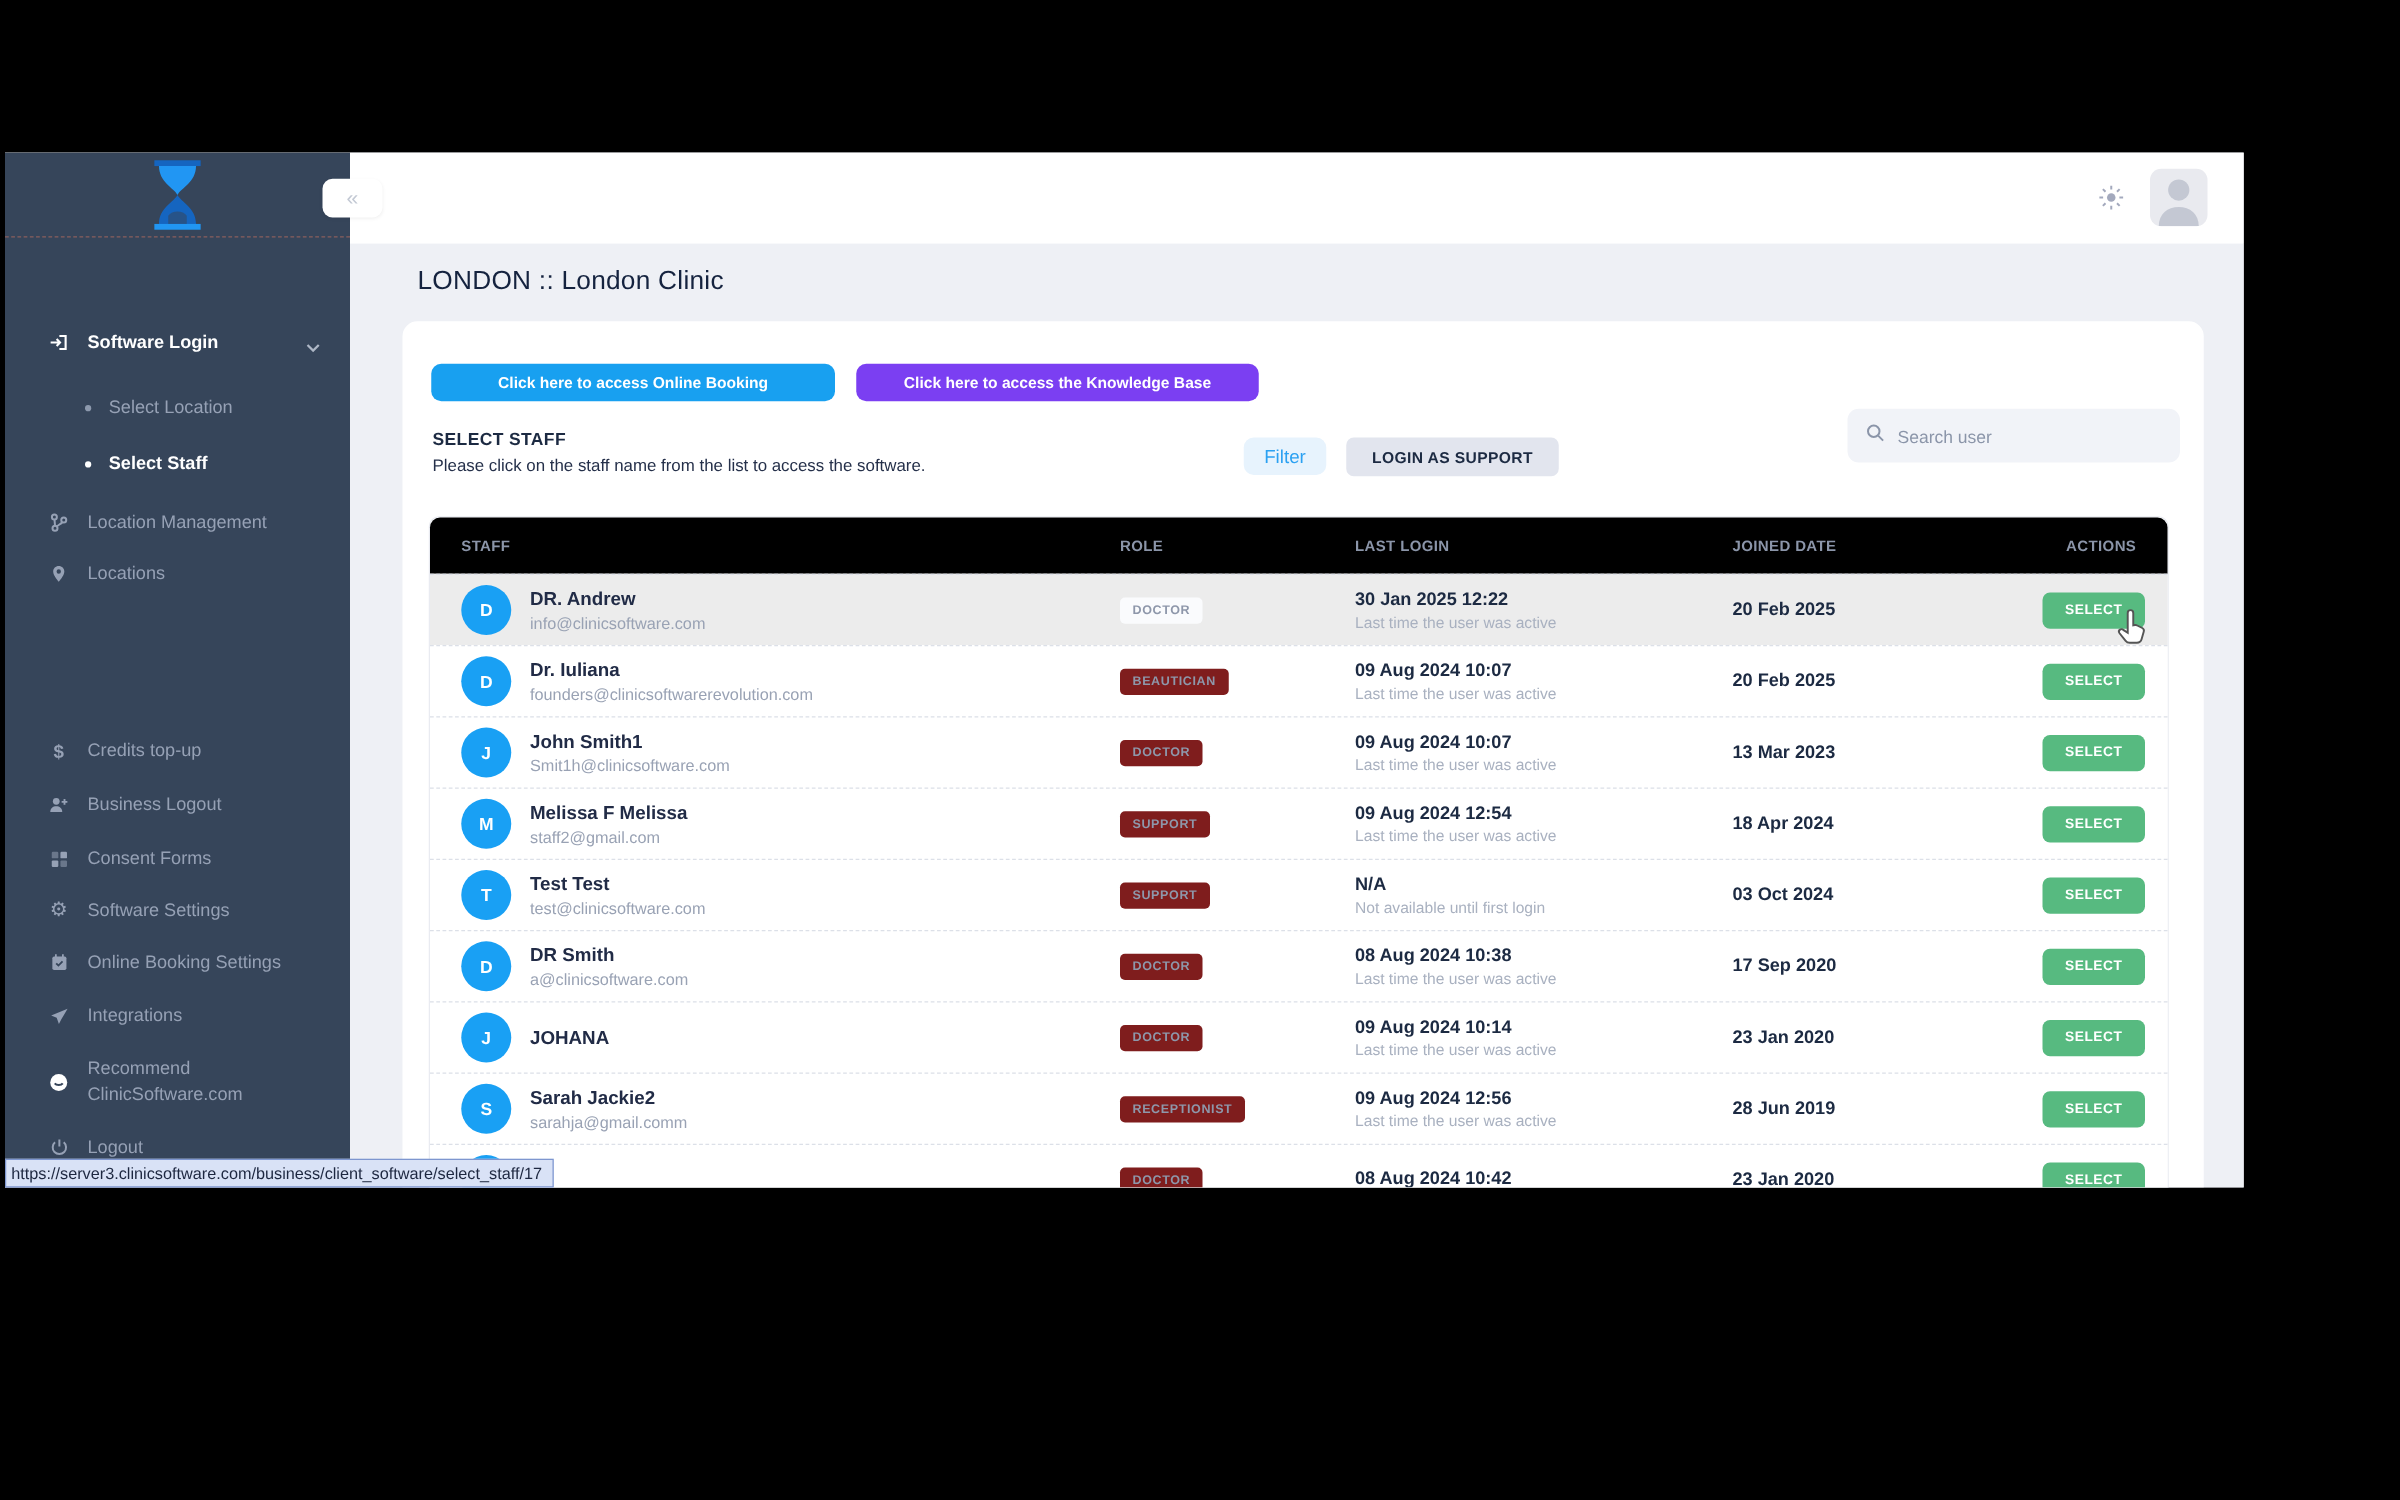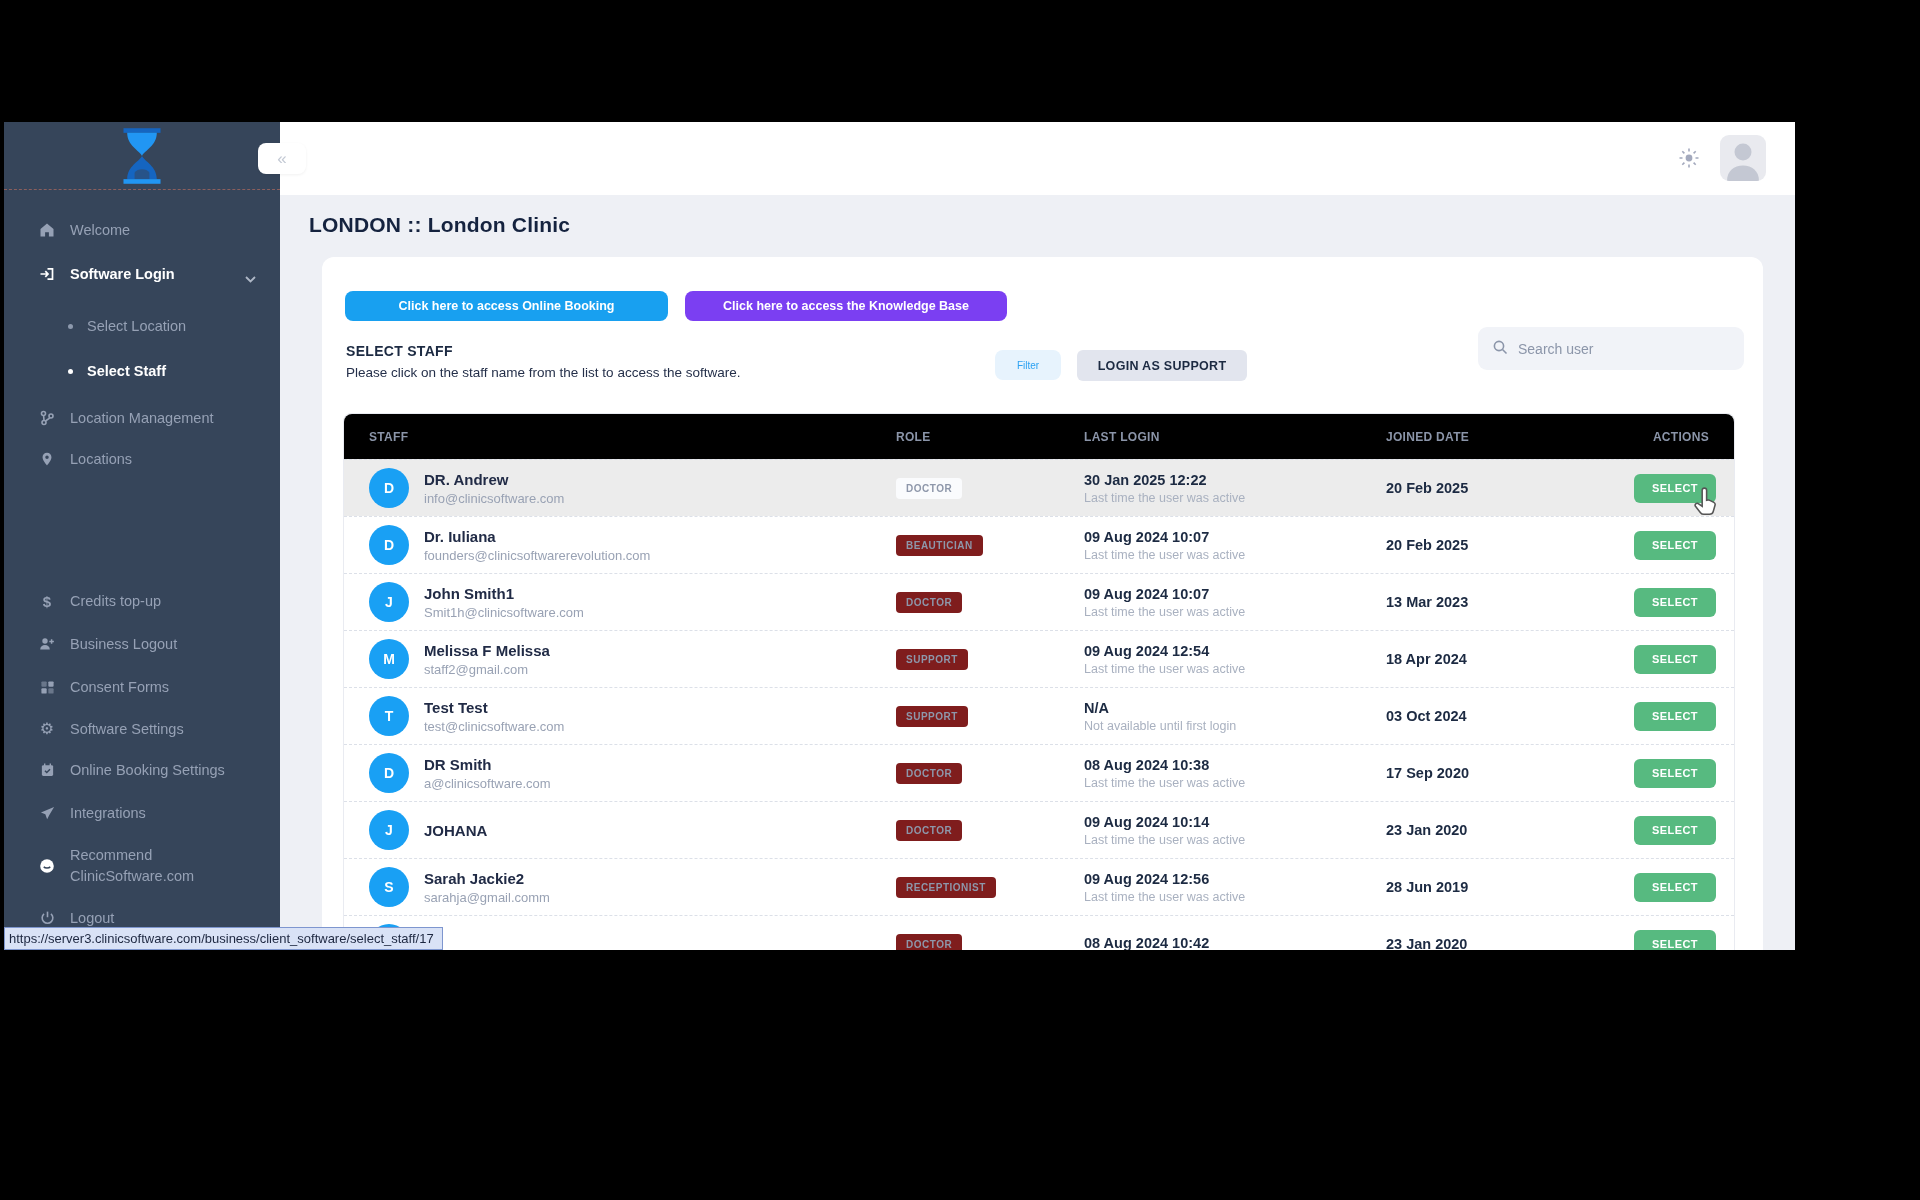--- a/index.html
+++ b/index.html
@@ -22,35 +22,35 @@
   .gearglyph { font-size:16px; line-height:1; }
 
   
   .header { position:absolute; left:276px; top:0; right:0; height:73px; background:#fff; }
   .collapse-btn { position:absolute; left:254px; top:21px; width:48px; height:31px; background:#fff; border-radius:8px; display:flex; align-items:center; justify-content:center; color:#c3c9d4; font-size:17px; box-shadow:0 1px 3px rgba(0,0,0,.06); cursor:pointer; z-index:3; }
   .sun { position:absolute; left:1398px; top:25px; cursor:pointer; }
   .hdr-avatar { position:absolute; left:1440px; top:13px; width:46px; height:46px; border-radius:9px; background:#e9eaef; overflow:hidden; cursor:pointer; }
 
   
   .content { position:absolute; left:276px; top:73px; right:0; bottom:0; background:#eef0f5; overflow:hidden; }
-  .page-title { position:absolute; left:29px; top:18px; font-size:21px; font-weight:bold; color:#15233f; letter-spacing:.2px; }
+  .page-title { position:absolute; left:54px; top:18px; font-size:21px; font-weight:normal; color:#15233f; letter-spacing:.2px; }
 
   .card { position:absolute; left:42px; top:62px; width:1441px; height:800px; background:#fff; border-radius:12px 12px 0 0; }
 
   .btn-row-btn { position:absolute; top:34px; height:30px; border:none; border-radius:8px; color:#fff; font-weight:bold; font-size:12.5px; font-family:inherit; cursor:pointer; }
   .btn-blue { background:#18a0f0; }
   .btn-purple { background:#7b3ff2; }
   .b1 { left:23px;  width:323px; }
   .b2 { left:363px; width:322px; }
   .b3 { left:714px; width:312px; }
 
   .sec-title { position:absolute; left:24px; top:86px; font-size:14px; font-weight:bold; color:#1c2a42; letter-spacing:.3px; }
   .sec-sub   { position:absolute; left:24px; top:108px; font-size:13.5px; color:#25304a; }
 
-  .filter-chip { position:absolute; left:673px; top:93px; width:66px; height:30px; border:none; border-radius:8px; background:#e7f3fd; color:#2ba1f2; font-size:10px; font-family:inherit; cursor:pointer; }
+  .filter-chip { position:absolute; left:673px; top:93px; width:66px; height:30px; border:none; border-radius:8px; background:#e7f3fd; color:#2ba1f2; font-size:15px; font-family:inherit; cursor:pointer; }
   .support-btn { position:absolute; left:755px; top:93px; width:170px; height:31px; border:none; border-radius:6px; background:#e2e5ee; color:#1c2a42; font-size:12.5px; font-weight:bold; letter-spacing:.3px; font-family:inherit; cursor:pointer; }
   .search-box { position:absolute; left:1156px; top:70px; width:266px; height:43px; border-radius:9px; background:#f1f3f8; display:flex; align-items:center; padding:0 14px; }
   .search-box input { border:none; background:transparent; outline:none; font-size:14px; color:#3a455c; margin-left:10px; width:200px; font-family:inherit; }
   .search-box input::placeholder { color:#8b95a9; }
 
   
   .table { position:absolute; left:21px; top:156px; width:1392px; border:1px solid #e9ebf1; border-radius:8px 8px 0 0; background:#fff; }
   .thead, .trow { display:grid; grid-template-columns:517px 190px 280px 230px 1fr; align-items:center; padding:0 18px 0 25px; }
   .thead { height:45px; background:#000000; color:#8b95a9; font-size:12px; font-weight:bold; letter-spacing:.3px; border-radius:8px 8px 0 0; }
   .thead .c-actions { text-align:right; padding-right:7px; }
@@ -84,28 +84,20 @@
     <div class="logo-wrap">
       <svg width="50" height="56" viewBox="0 0 54 60">
         <rect x="7" y="0" width="40" height="5" fill="#1565c0"></rect>
         <path d="M11 5 H43 C43 19 30 24 27 30 C24 24 11 19 11 5 Z" fill="#2196f3"></path>
         <path d="M27 30 C30 36 43 41 43 55 H11 C11 41 24 36 27 30 Z" fill="#1565c0"></path>
         <path d="M19 48 C22 43 32 43 35 48 L35 55 H19 Z" fill="#36455a" opacity="0.55"></path>
         <rect x="7" y="55" width="40" height="5" fill="#2196f3"></rect>
       </svg>
     </div>
 
-    <div class="mitem" style="top:88px">
-      <span class="micon">
-          <svg width="16" height="16" viewBox="0 0 16 16" fill="currentColor">
-            <path d="M8 1.5l6.5 5.5v7.5h-4.6v-4.2H6.1v4.2H1.5V7z"></path>
-          </svg>
-        </span>
-      <span>Welcome</span>
-    </div>
 
     <div class="mitem active" style="top:132px">
       <span class="micon">
           <svg width="16" height="16" viewBox="0 0 16 16" fill="none" stroke="currentColor" stroke-width="1.7">
             <path d="M1.5 8h7.5M6.3 5.2L9 8l-2.7 2.8"></path>
             <path d="M8.5 2.8h5v10.4h-5"></path>
           </svg>
         </span>
       <span>Software Login</span>
       <span class="chev"><svg width="11" height="7" viewBox="0 0 11 7" fill="none" stroke="#aeb7c6" stroke-width="1.8">

